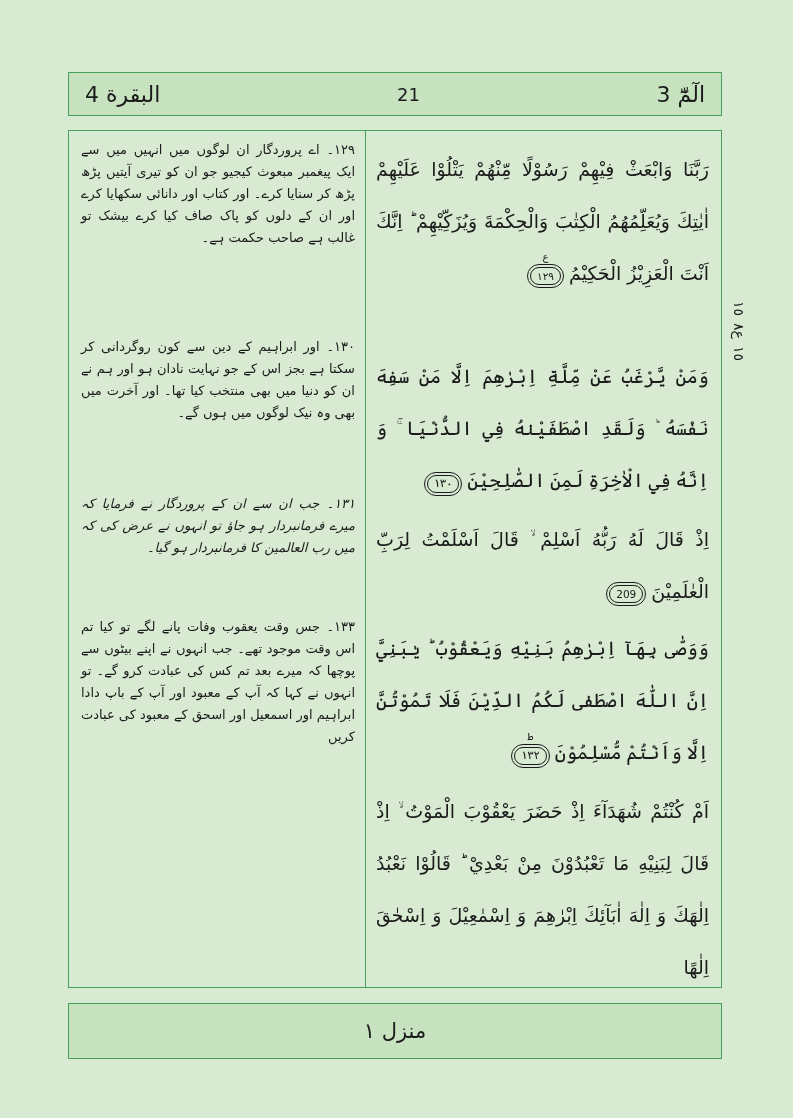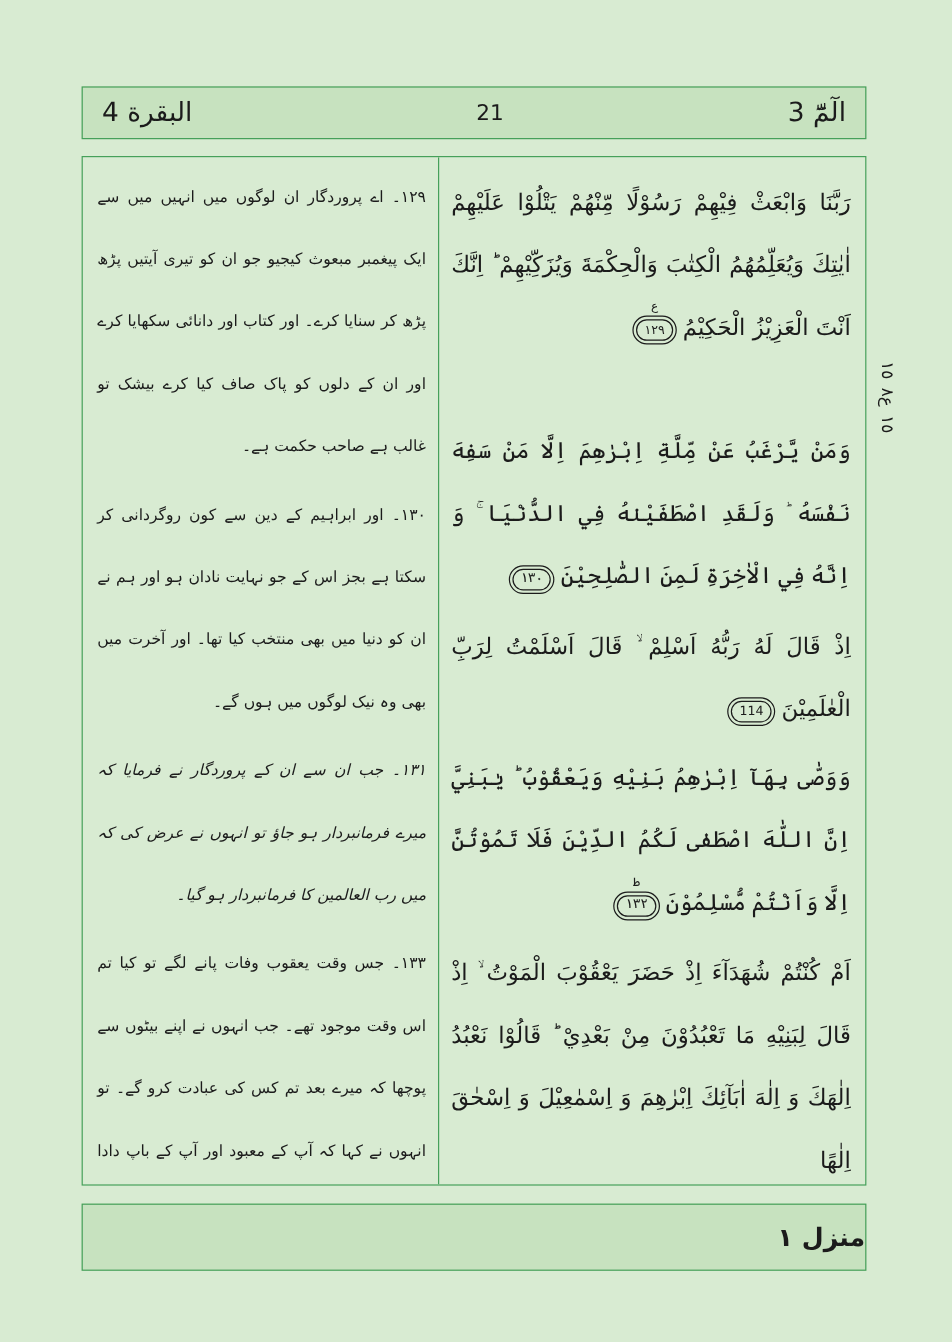--- a/index.html
+++ b/index.html
@@ -43,21 +43,21 @@
     direction:rtl;text-align:justify;
     font-size:19px;line-height:52px;
     margin-bottom:6px;
   }
   .averse:nth-child(1){min-height:202px;}
   .averse:nth-child(2){min-height:152px;font-family:Liberation Serif, serif;}
   .averse:nth-child(3){min-height:102px;}
   .averse:nth-child(4){min-height:152px;font-family:Liberation Serif, serif;}
   .uverse{
     direction:rtl;text-align:justify;
-    font-size:13px;line-height:52px;
+    font-size:13px;line-height:22px;
     margin-bottom:5px;
   }
   .uverse:nth-child(1){min-height:192px;}
   .uverse:nth-child(2){min-height:152px;}
   .uverse:nth-child(3){min-height:118px;font-style:italic;}
   .uverse:nth-child(4){min-height:152px;}
   .ayah-num{
     display:inline-block;position:relative;vertical-align:middle;
     border:1.3px solid var(--text);border-radius:10px;
     outline:1px solid var(--text);outline-offset:2px;
@@ -71,38 +71,38 @@
     position:absolute;left:752px;top:282px;width:98px;height:26px;
     transform:rotate(90deg);transform-origin:top left;
     display:flex;align-items:center;justify-content:center;gap:7px;
     direction:rtl;font-size:14px;line-height:26px;
   }
   .footer-box{
     position:absolute;left:68px;top:1003px;width:654px;height:56px;
     background:var(--panel-background);
     border:1.5px solid var(--border-green);
     box-sizing:border-box;
-    display:flex;align-items:center;
-    direction:rtl;font-size:21px;font-weight:bold;
+    display:flex;align-items:center;justify-content:center;
+    direction:rtl;font-size:21px;
   }
 </style>
 </head>
 <body>
 
 <div class="header-box">
   <span>الٓمّٓ 3</span>
   <span class="page-num">21</span>
   <span>البقرة 4</span>
 </div>
 
 <div class="main-box">
   <div class="arabic-col" id="arabic-col">
       <div class="averse"><span>رَبَّنَا وَابْعَثْ فِيْهِمْ رَسُوْلًا مِّنْهُمْ يَتْلُوْا عَلَيْهِمْ اٰيٰتِكَ وَيُعَلِّمُهُمُ الْكِتٰبَ وَالْحِكْمَةَ وَيُزَكِّيْهِمْ ؕ اِنَّكَ اَنْتَ الْعَزِيْزُ الْحَكِيْمُ</span><span class="ayah-num">١٢٩<span class="ayah-mark">ع</span></span></div>
       <div class="averse"><span>وَمَنْ يَّرْغَبُ عَنْ مِّلَّةِ اِبْرٰهِمَ اِلَّا مَنْ سَفِهَ نَفْسَهُ ؕ وَلَقَدِ اصْطَفَيْنٰهُ فِي الدُّنْيَا ۚ وَ اِنَّهُ فِي الْاٰخِرَةِ لَمِنَ الصّٰلِحِيْنَ</span><span class="ayah-num">١٣٠</span></div>
-      <div class="averse"><span>اِذْ قَالَ لَهُ رَبُّهُ اَسْلِمْ ۙ قَالَ اَسْلَمْتُ لِرَبِّ الْعٰلَمِيْنَ</span><span class="ayah-num">114</span></div>
+      <div class="averse"><span>اِذْ قَالَ لَهُ رَبُّهُ اَسْلِمْ ۙ قَالَ اَسْلَمْتُ لِرَبِّ الْعٰلَمِيْنَ</span><span class="ayah-num">209</span></div>
       <div class="averse"><span>وَوَصّٰى بِهَآ اِبْرٰهِمُ بَنِيْهِ وَيَعْقُوْبُ ؕ يٰبَنِيَّ اِنَّ اللّٰهَ اصْطَفٰى لَكُمُ الدِّيْنَ فَلَا تَمُوْتُنَّ اِلَّا وَاَنْتُمْ مُّسْلِمُوْنَ</span><span class="ayah-num">١٣٢<span class="ayah-mark">ط</span></span></div>
       <div class="averse"><span>اَمْ كُنْتُمْ شُهَدَآءَ اِذْ حَضَرَ يَعْقُوْبَ الْمَوْتُ ۙ اِذْ قَالَ لِبَنِيْهِ مَا تَعْبُدُوْنَ مِنْ بَعْدِيْ ؕ قَالُوْا نَعْبُدُ اِلٰهَكَ وَ اِلٰهَ اٰبَآئِكَ اِبْرٰهِمَ وَ اِسْمٰعِيْلَ وَ اِسْحٰقَ اِلٰهًا</span></div>
     </div>
   <div class="urdu-col" id="urdu-col">
       <div class="uverse"><span>١٢٩۔ اے پروردگار ان لوگوں میں انہیں میں سے ایک پیغمبر مبعوث کیجیو جو ان کو تیری آیتیں پڑھ پڑھ کر سنایا کرے۔ اور کتاب اور دانائی سکھایا کرے اور ان کے دلوں کو پاک صاف کیا کرے بیشک تو غالب ہے صاحب حکمت ہے۔</span></div>
       <div class="uverse"><span>١٣٠۔ اور ابراہیم کے دین سے کون روگردانی کر سکتا ہے بجز اس کے جو نہایت نادان ہو اور ہم نے ان کو دنیا میں بھی منتخب کیا تھا۔ اور آخرت میں بھی وہ نیک لوگوں میں ہوں گے۔</span></div>
       <div class="uverse"><span>١٣١۔ جب ان سے ان کے پروردگار نے فرمایا کہ میرے فرمانبردار ہو جاؤ تو انہوں نے عرض کی کہ میں رب العالمین کا فرمانبردار ہو گیا۔</span></div>
       <div class="uverse"><span>١٣٣۔ جس وقت یعقوب وفات پانے لگے تو کیا تم اس وقت موجود تھے۔ جب انہوں نے اپنے بیٹوں سے پوچھا کہ میرے بعد تم کس کی عبادت کرو گے۔ تو انہوں نے کہا کہ آپ کے معبود اور آپ کے باپ دادا ابراہیم اور اسمعیل اور اسحق کے معبود کی عبادت کریں</span></div>
     </div>
 </div>

